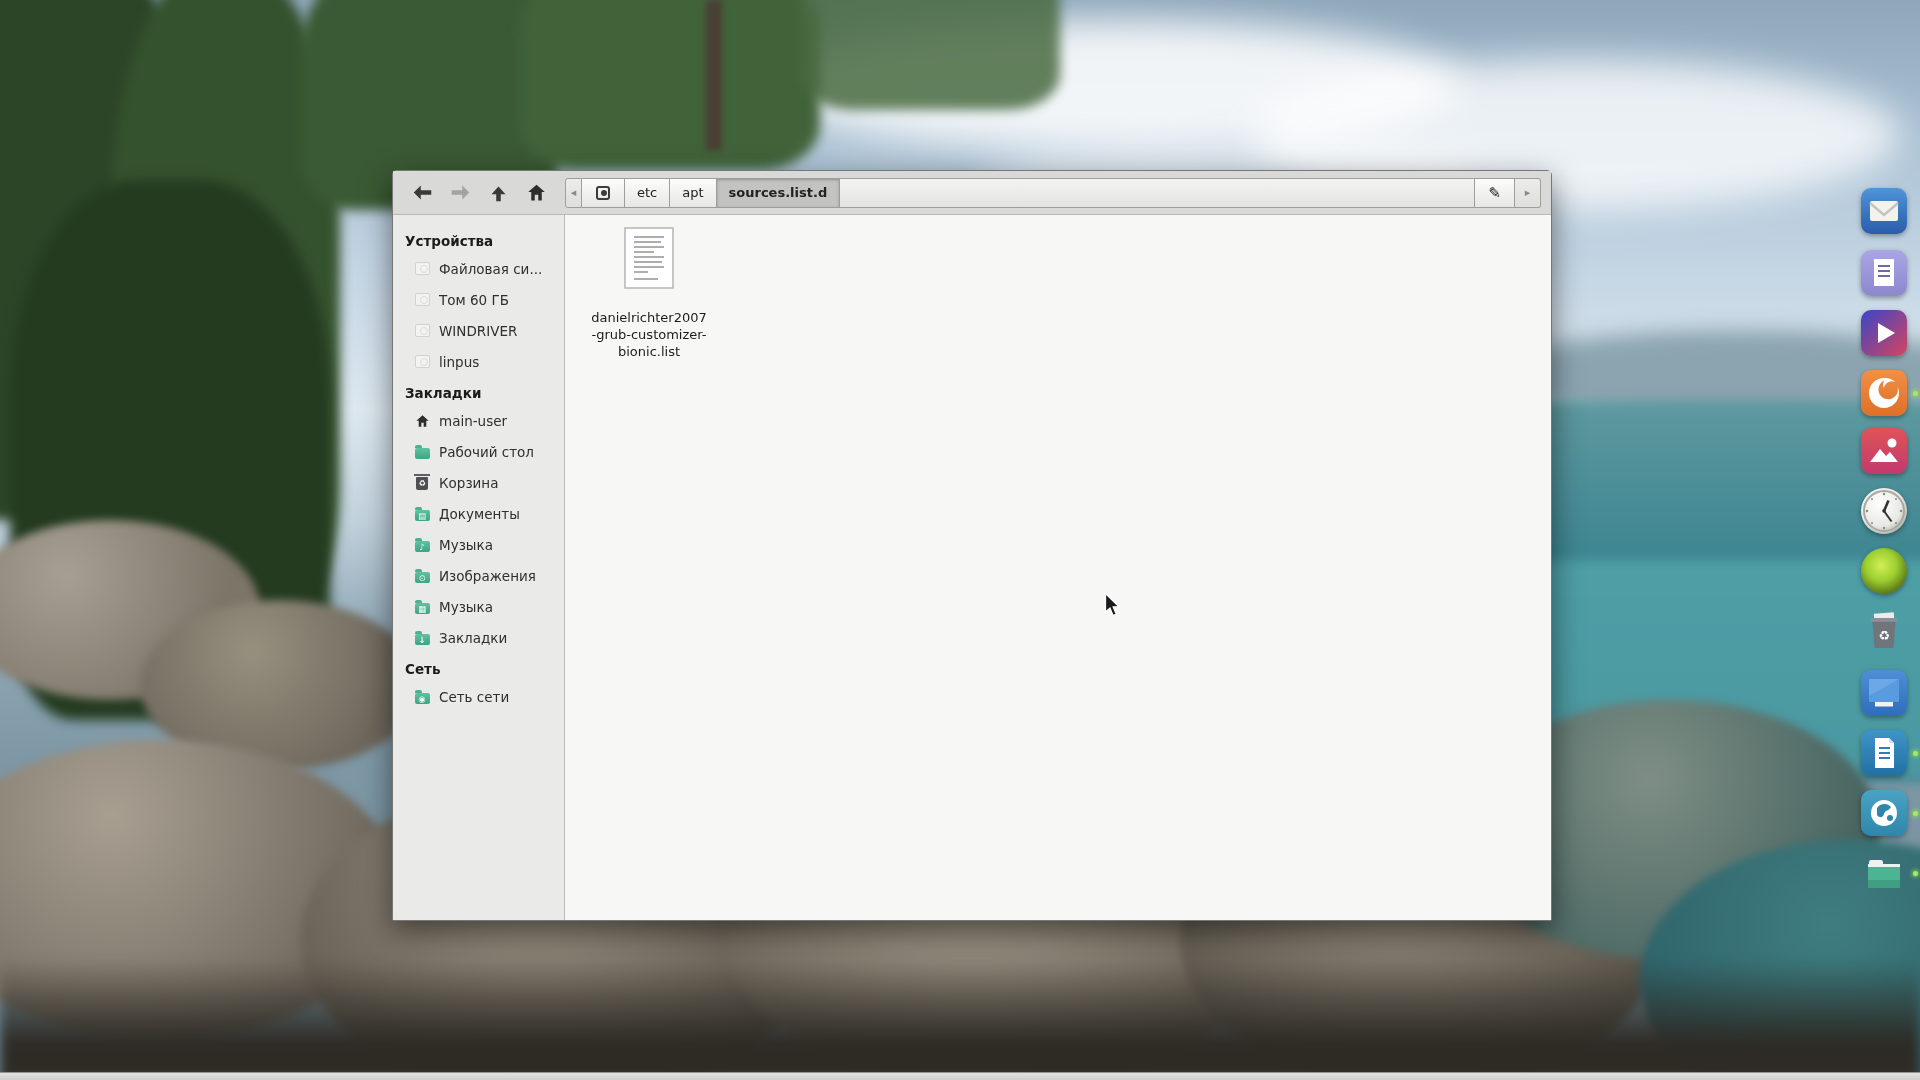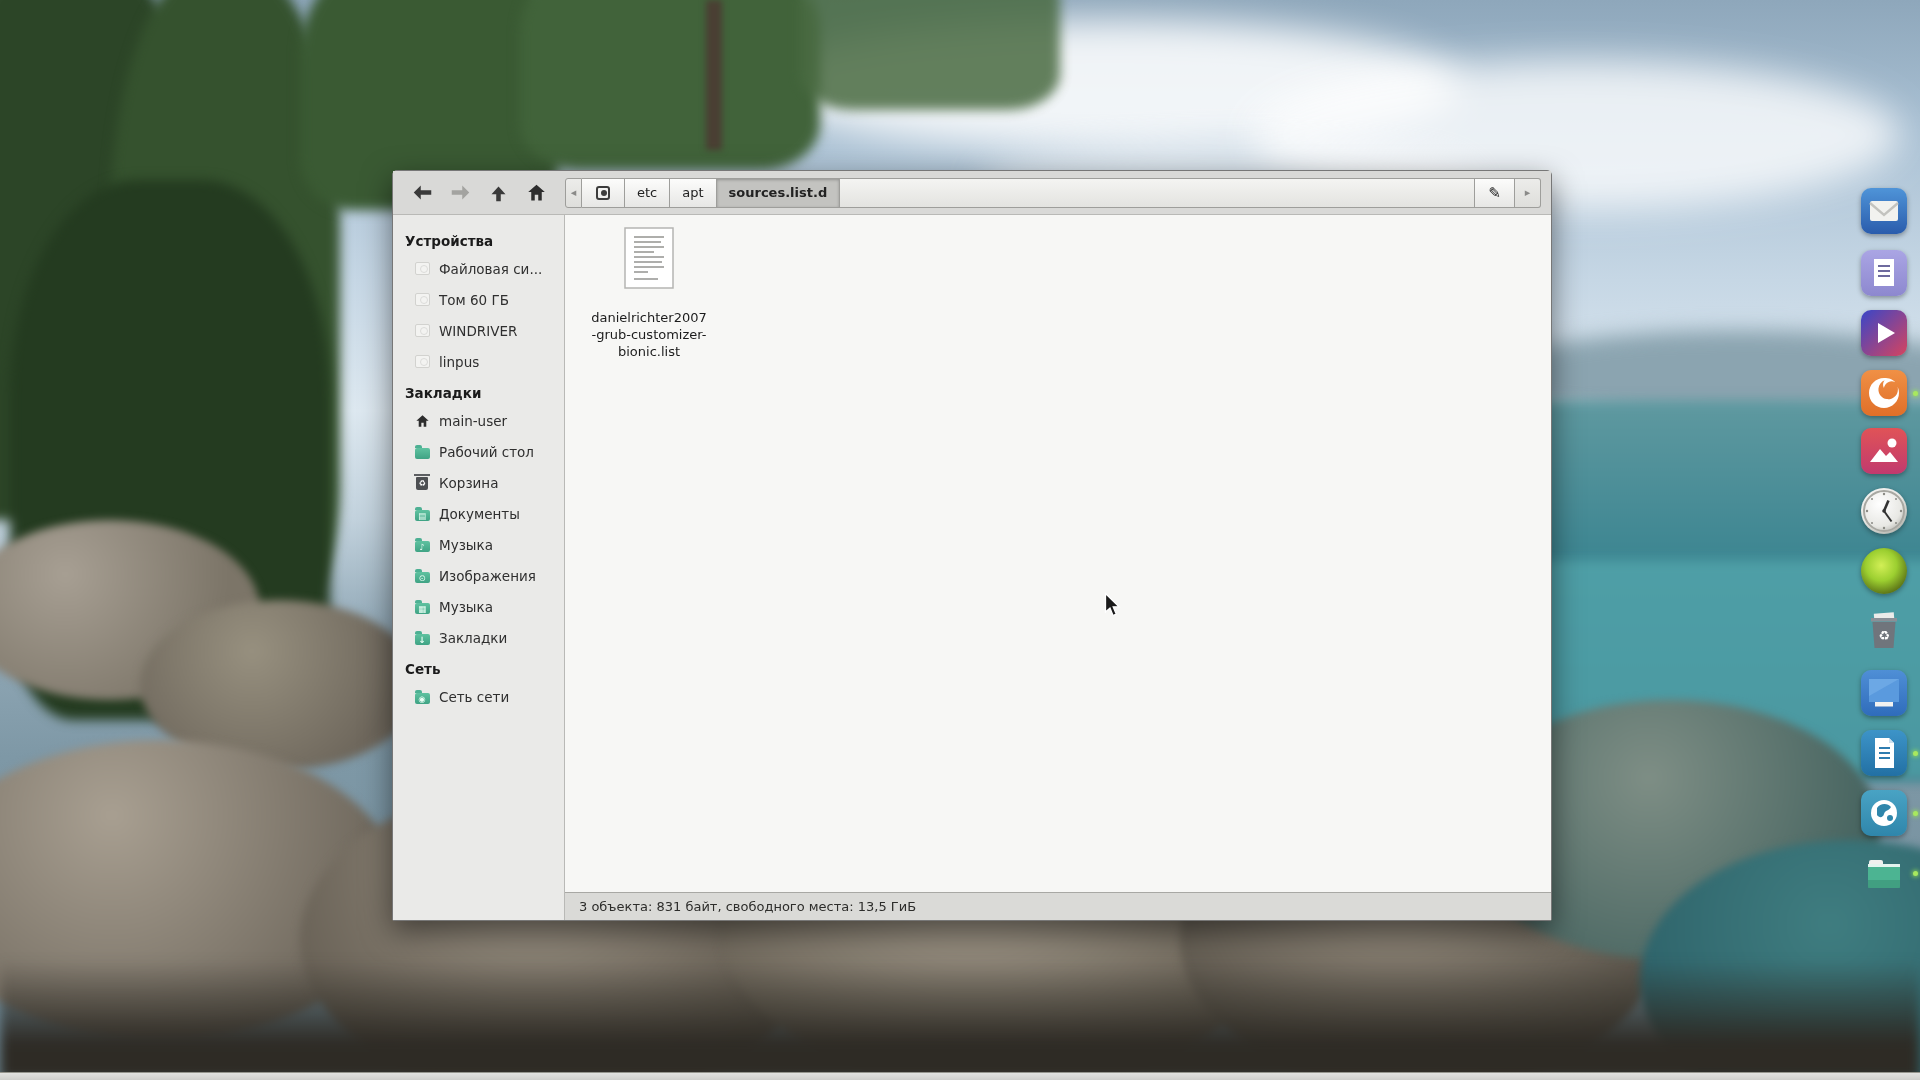--- a/index.html
+++ b/index.html
@@ -293,23 +293,20 @@
               <line x1="10" y1="30" x2="40" y2="30"></line>
                 <line x1="10" y1="35" x2="38" y2="35"></line>
               <line x1="10" y1="40" x2="40" y2="40"></line>
                 <line x1="10" y1="45" x2="24" y2="45"></line>
               <line x1="10" y1="52" x2="34" y2="52"></line>
             </g>
           </svg>
           <div class="file-label">danielrichter2007-grub-customizer-bionic.list</div>
         </div>
       </div>
-      <div class="statusbar">
-        <span>3 объекта: 831 байт, свободного места: 13,5 ГиБ</span>
-      </div>
     </div>
   </div>
 </div>
 
 <div class="dock-item di-mail" style="top:188px;">
   <svg width="46" height="46" viewBox="0 0 46 46">
     <rect x="9" y="13" width="28" height="20" rx="2" fill="#f2f2ef"></rect>
     <path d="M9 15 L23 27 L37 15" stroke="#c3c3bf" stroke-width="2.4" fill="none"></path>
   </svg>
 </div>

